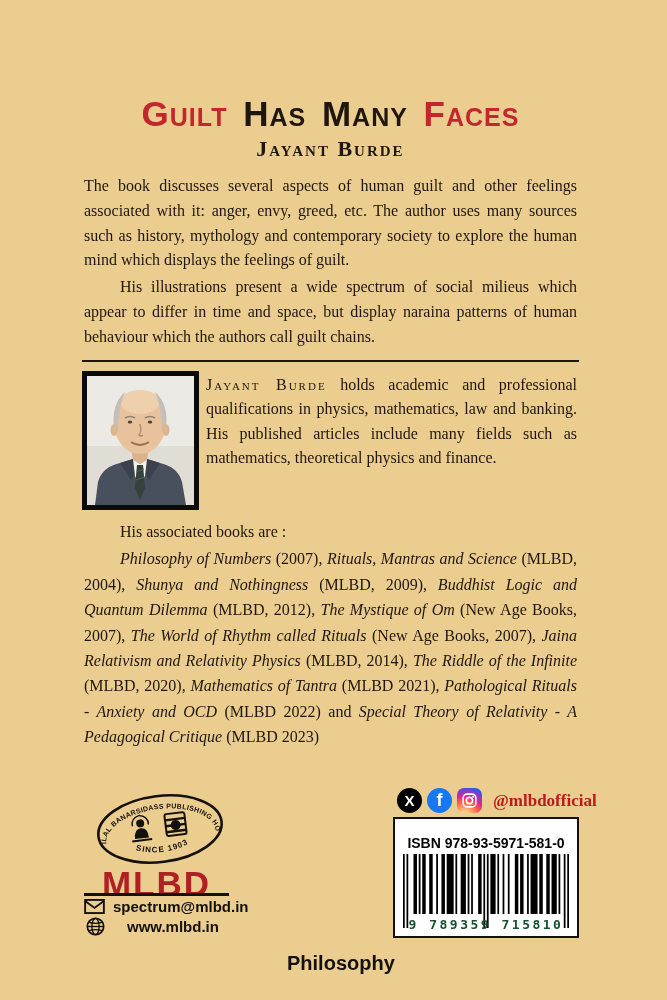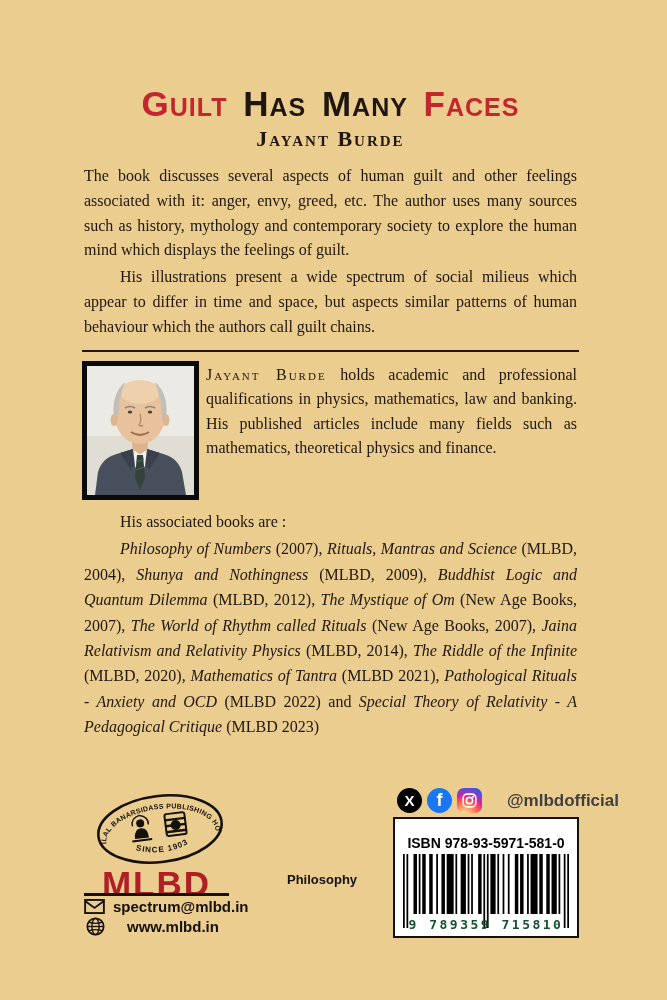--- a/index.html
+++ b/index.html
@@ -3,21 +3,21 @@
 <meta charset="utf-8">
 <style>
   html,body{margin:0;padding:0;}
   .page{
     position:relative; width:667px; height:1000px;
     background:var(--background,#ebcd90);
     font-family:"Liberation Serif", serif;
     color:var(--text_black,#1e160f);
     overflow:hidden;
   }
-  .content{position:absolute; left:82px; top:0; width:497px;}
+  .content{position:absolute; left:82px; top:10px; width:497px;}
   .title{
     margin:84px 0 0 0; text-align:center;
     font-family:"Liberation Sans", sans-serif;
     font-weight:bold; font-size:35px; line-height:40px;
     font-variant:small-caps; letter-spacing:1px; word-spacing:5px;
     color:var(--text_black,#1e160f);
   }
   .title .red{color:var(--title_red,#c1272d);}
   .author{
     margin-top:2px; text-align:center;
@@ -54,38 +54,38 @@
   }
   .mlbd-line{position:absolute; left:84px; top:893px; width:145px; height:2.5px; background:#14100c;}
   .contact{
     position:absolute; display:flex; align-items:center; gap:8px;
     font-family:"Liberation Sans", sans-serif; font-weight:bold; font-size:15px; color:#14100c;
   }
   .email-row{left:84px; top:898px;}
   .web-row{left:86px; top:917px;}
   .web-row span{margin-left:14px;}
   .category{
-    position:absolute; left:287px; top:872px;
-    font-family:"Liberation Sans", sans-serif; font-weight:bold; font-size:13px; color:#14100c;
+    position:absolute; left:287px; top:952px;
+    font-family:"Liberation Sans", sans-serif; font-weight:bold; font-size:20px; color:#14100c;
   }
   .social-row{position:absolute; left:397px; top:788px; display:flex; align-items:center; gap:5px;}
   .soc{
     width:25px; height:25px; border-radius:50%;
     display:inline-flex; align-items:center; justify-content:center;
     font-family:"Liberation Sans", sans-serif; font-weight:bold; color:#fff;
   }
   .soc.x{background:#000; font-size:15px;}
   .soc.fb{background:var(--facebook_blue,#1877f2); font-size:18px;}
   .soc.ig{
     border-radius:7px;
     background:radial-gradient(circle at 30% 110%, #fdf497 0%, #fd5949 45%, #d6249f 60%, #285aeb 90%);
   }
   .handle{
-    margin-left:20px;
-    font-family:Liberation Sans, sans-serif; font-weight:bold; font-size:17px; color:#404040;
+    margin-left:6px;
+    font-family:Liberation Serif, serif; font-weight:bold; font-size:17px; color:#b91c1c;
   }
   .barcode-box{
     position:absolute; left:393px; top:817px; width:186px; height:121px; box-sizing:border-box;
     background:#fff; border:2.5px solid #14100c; text-align:center;
   }
   .isbn-label{
     margin-top:16px;
     font-family:"Liberation Sans", sans-serif; font-weight:bold; font-size:14px; letter-spacing:0; color:#000;
   }
   .bars{display:block; margin:3px auto 0 auto;}
@@ -99,21 +99,21 @@
 <body>
 
 <div class="page">
 
   <div class="content">
     <h1 class="title"><span class="red">Guilt </span><span>Has Many </span><span class="red">Faces</span></h1>
 
     <div class="author">Jayant Burde</div>
 
     <p class="para first">The book discusses several aspects of human guilt and other feelings associated with it: anger, envy, greed, etc. The author uses many sources such as history, mythology and contemporary society to explore the human mind which displays the feelings of guilt.</p>
-    <p class="para indent">His illustrations present a wide spectrum of social milieus which appear to differ in time and space, but aspects similar patterns of human behaviour which the authors call guilt chains.</p>
+    <p class="para indent">His illustrations present a wide spectrum of social milieus which appear to differ in time and space, but display naraina patterns of human behaviour which the authors call guilt chains.</p>
 
     <hr class="rule">
 
     <div class="bio-row">
       <div class="photo-frame">
         <svg viewBox="0 0 107 129" preserveAspectRatio="none">
           <rect x="0" y="0" width="107" height="129" fill="#eceae4"></rect>
           <rect x="0" y="70" width="107" height="59" fill="#e0ddd5"></rect>
 
           <path d="M8,129 L11,106 Q15,91 33,87 L46,83 L53,88 L60,83 L73,87 Q91,91 95,106 L99,129 Z" fill="#48505e"></path>

